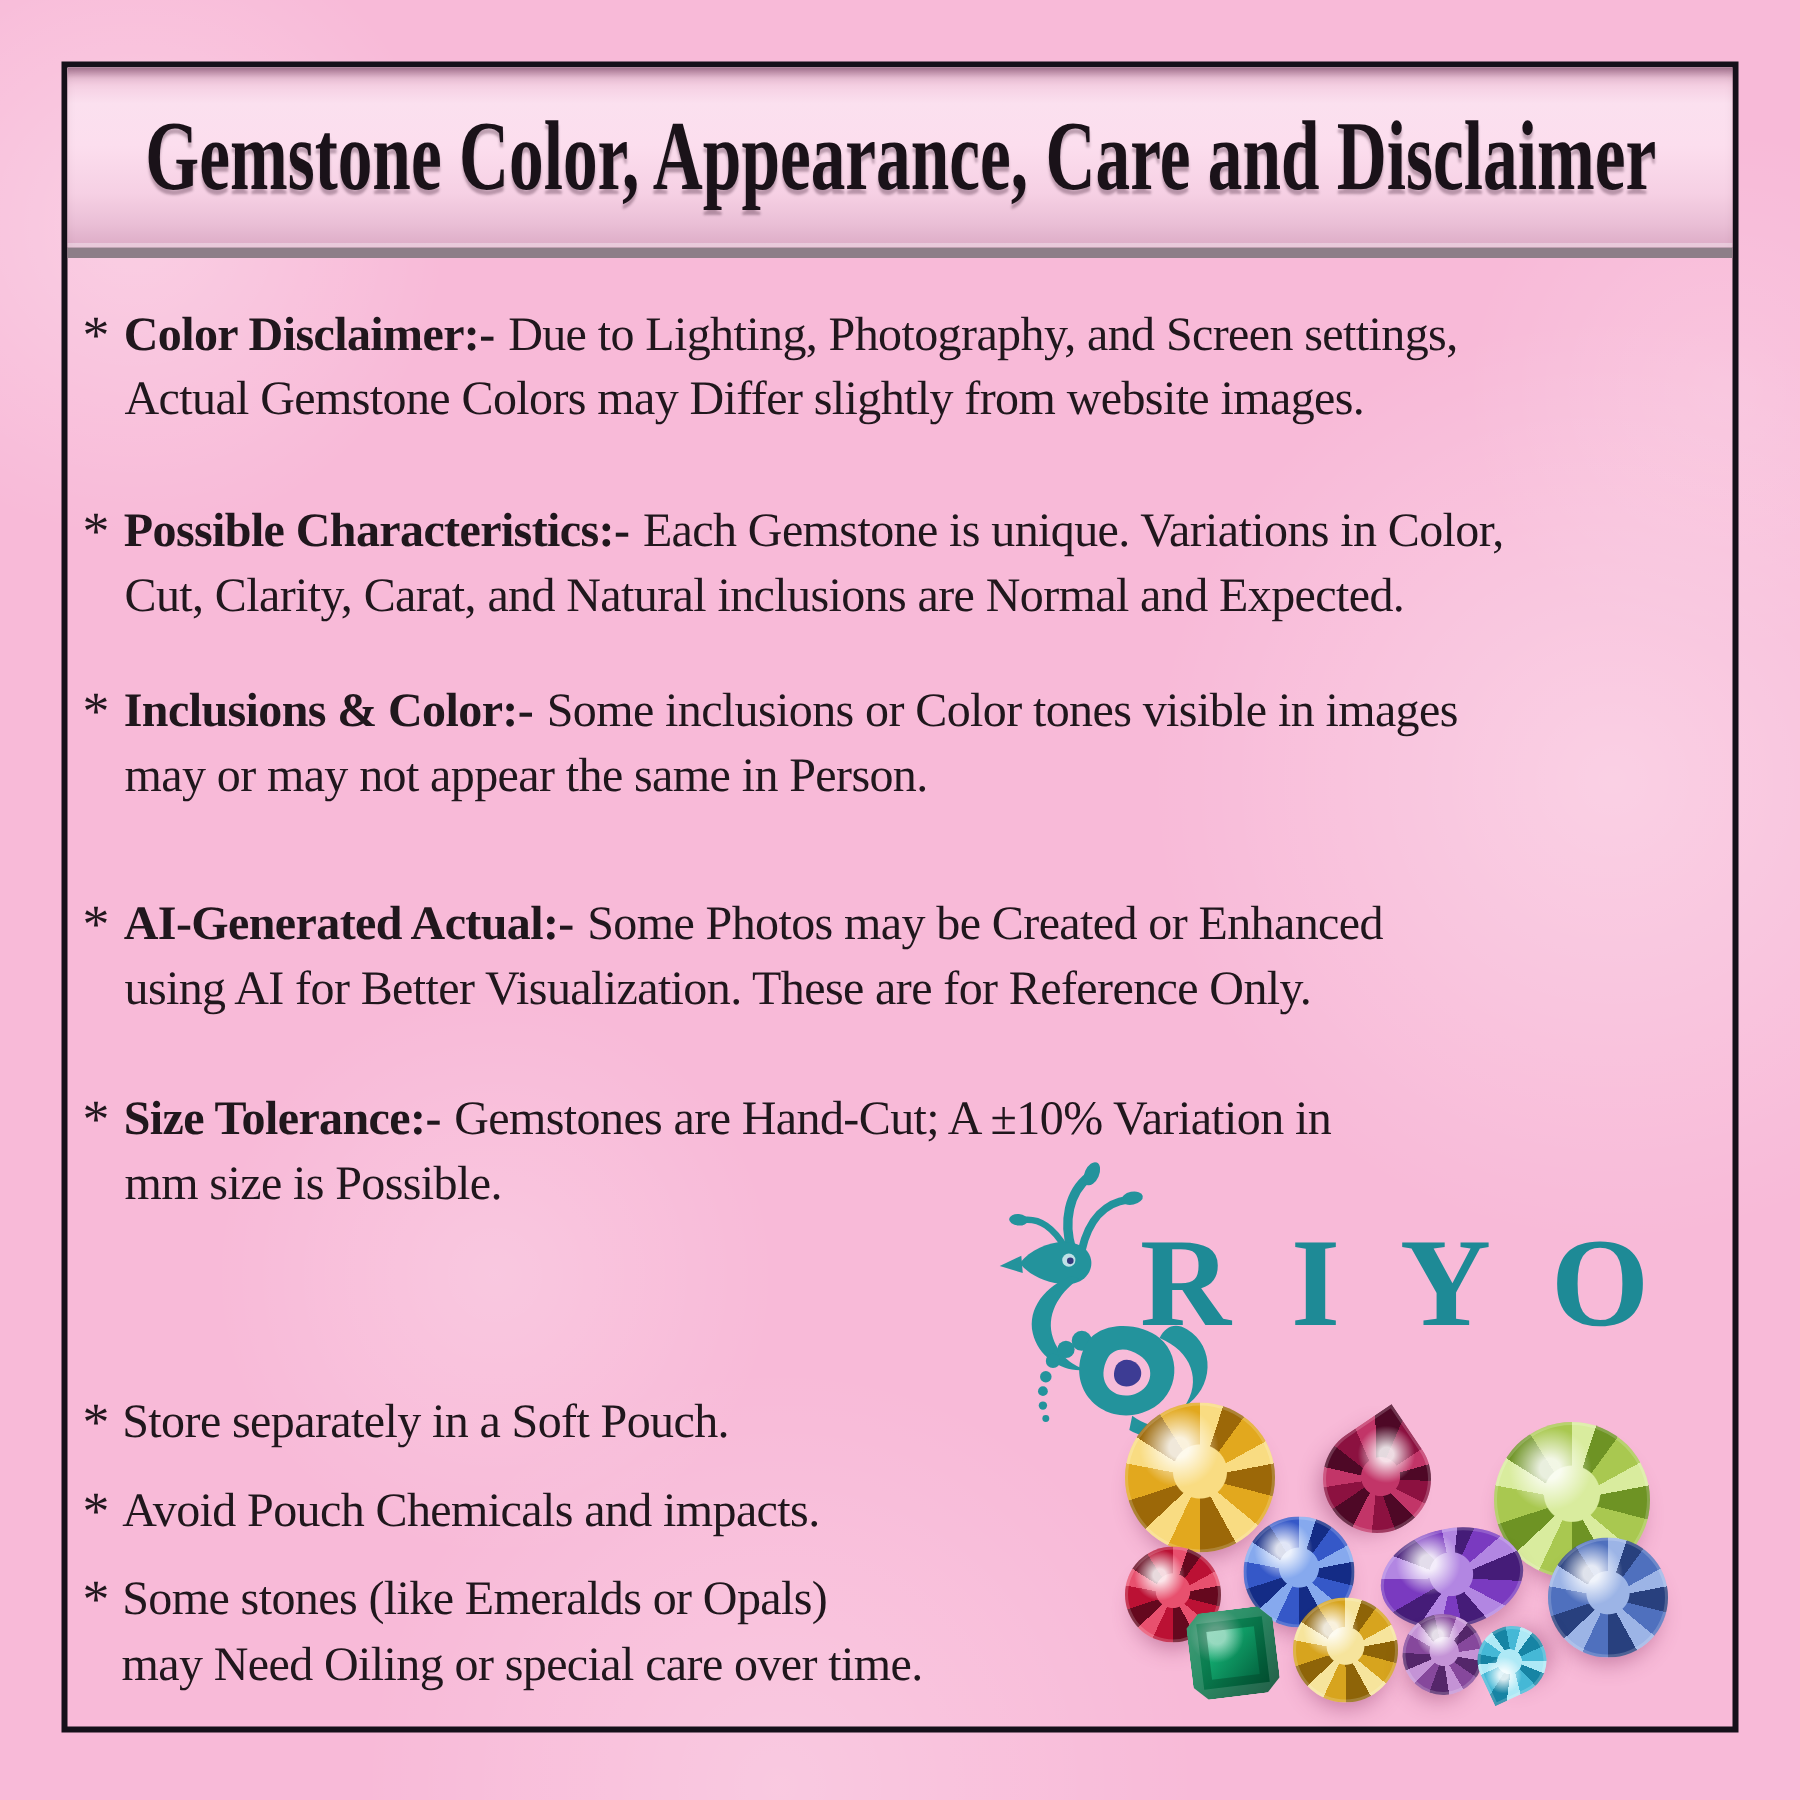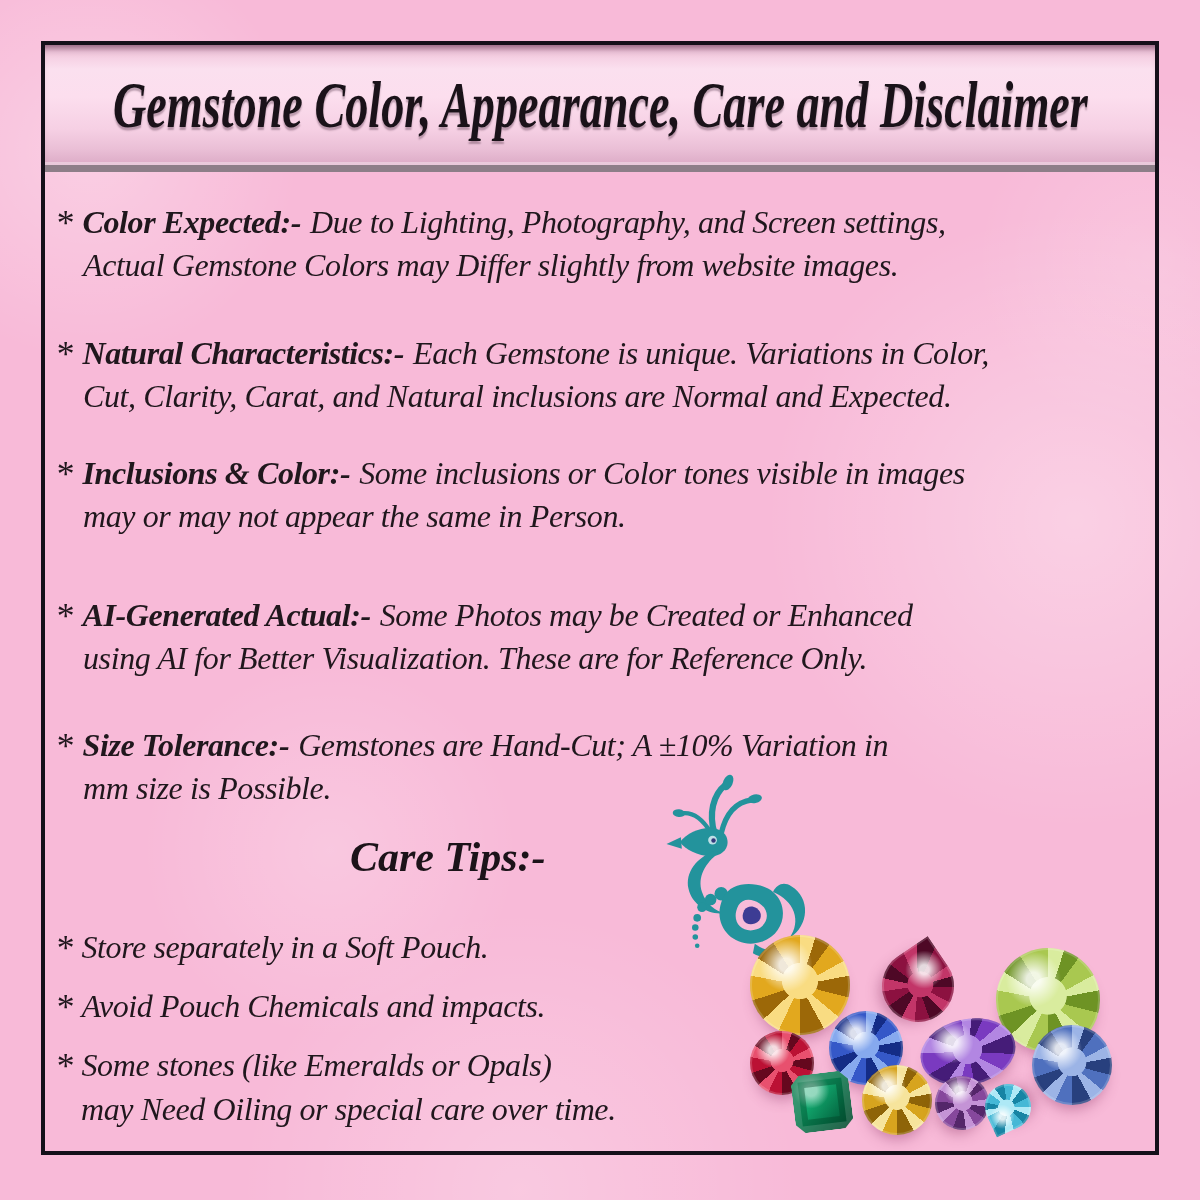--- a/index.html
+++ b/index.html
@@ -7,21 +7,20 @@
 
   .stage{
     position:relative;width:1200px;height:1200px;overflow:hidden;
     background:
       radial-gradient(circle 300px at 90px 150px, rgba(255,255,255,.30), rgba(255,255,255,0) 70%),
       radial-gradient(circle 430px at 1075px 520px, rgba(255,255,255,.32), rgba(255,255,255,0) 72%),
       radial-gradient(circle 270px at 330px 850px, rgba(255,255,255,.20), rgba(255,255,255,0) 70%),
       radial-gradient(circle 390px at 520px 1190px, rgba(255,255,255,.22), rgba(255,255,255,0) 72%),
       radial-gradient(circle 250px at 1150px 260px, rgba(255,255,255,.16), rgba(255,255,255,0) 70%),
       #f8bad8;
-    font-style: italic;
   }
 
   .frame{
     position:absolute;left:41px;top:41px;width:1118px;height:1114px;
     border:4px solid #15101a;box-sizing:border-box;
   }
 
   
   .band{
     position:absolute;left:0;top:0;right:0;height:120px;
@@ -117,33 +116,32 @@
 <body>
 
 <div class="stage">
   <div class="frame">
 
     <header class="band">
       <h1 class="title">Gemstone Color, Appearance, Care and Disclaimer</h1>
     </header>
 
     <section>
-      <div class="bullet b1"><span class="star">*</span><span class="blabel">Color Expected:-</span><span class="btext">Due to Lighting, Photography, and Screen settings,
+      <div class="bullet b1"><span class="star">*</span><span class="blabel">Color Disclaimer:-</span><span class="btext">Due to Lighting, Photography, and Screen settings,
 Actual Gemstone Colors may Differ slightly from website images.</span></div>
-      <div class="bullet b2"><span class="star">*</span><span class="blabel">Natural Characteristics:-</span><span class="btext">Each Gemstone is unique. Variations in Color,
+      <div class="bullet b2"><span class="star">*</span><span class="blabel">Possible Characteristics:-</span><span class="btext">Each Gemstone is unique. Variations in Color,
 Cut, Clarity, Carat, and Natural inclusions are Normal and Expected.</span></div>
       <div class="bullet b3"><span class="star">*</span><span class="blabel">Inclusions &amp; Color:-</span><span class="btext">Some inclusions or Color tones visible in images
 may or may not appear the same in Person.</span></div>
       <div class="bullet b4"><span class="star">*</span><span class="blabel">AI-Generated Actual:-</span><span class="btext">Some Photos may be Created or Enhanced
 using AI for Better Visualization. These are for Reference Only.</span></div>
       <div class="bullet b5"><span class="star">*</span><span class="blabel">Size Tolerance:-</span><span class="btext">Gemstones are Hand-Cut; A ±10% Variation in
 mm size is Possible.</span></div>
     </section>
 
-    <div class="care-heading">Care Tips:-</div>
 
     <svg class="peacock" viewBox="0 0 200 200" xmlns="http://www.w3.org/2000/svg" aria-hidden="true">
       <g stroke="#23939c" fill="none" stroke-linecap="round">
         <path d="M88 66 C82 46 86 26 100 15" stroke-width="6.5"></path>
         <path d="M95 66 C100 44 112 33 127 31" stroke-width="5.5"></path>
         <path d="M84 65 C75 50 66 44 55 45" stroke-width="4.5"></path>
       </g>
       <g fill="#23939c">
         <ellipse cx="102" cy="13" rx="5" ry="8.5" transform="rotate(24 102 13)"></ellipse>
         <ellipse cx="130" cy="30" rx="4.5" ry="7.5" transform="rotate(78 130 30)"></ellipse>
@@ -161,20 +159,21 @@
         <path d="M97 133 C83 163 110 188 137 179 C162 171 166 141 149 127 C136 116 106 114 97 133 Z"></path>
         <path d="M149 127 C171 136 179 157 166 175 C187 162 188 133 168 121 C160 116 153 119 149 127 Z"></path>
         <path d="M130 181 C148 194 168 191 178 179 C172 196 147 202 128 191 Z"></path>
       </g>
       <path d="M113 141 C104 158 117 171 132 166 C145 161 146 146 135 139 C126 133 117 134 113 141 Z" fill="#f7bcd9"></path>
       <path d="M119 146 C114 156 121 163 130 160 C138 157 138 148 132 144 C127 141 122 142 119 146 Z" fill="#3d3c94"></path>
       <circle cx="86" cy="73" r="4.6" fill="#bfe0e6"></circle>
       <circle cx="87" cy="73.5" r="2.3" fill="#343a7c"></circle>
     </svg>
 
+    <div class="wordmark">RIYO</div>
 
     <section>
       <div class="tip t1"><span class="star">*</span><span class="btext">Store separately in a Soft Pouch.</span></div>
       <div class="tip t2"><span class="star">*</span><span class="btext">Avoid Pouch Chemicals and impacts.</span></div>
       <div class="tip t3"><span class="star">*</span><span class="btext">Some stones (like Emeralds or Opals)
 may Need Oiling or special care over time.</span></div>
     </section>
 
     <div class="gems">
       <div class="gem g-citrine"></div>

